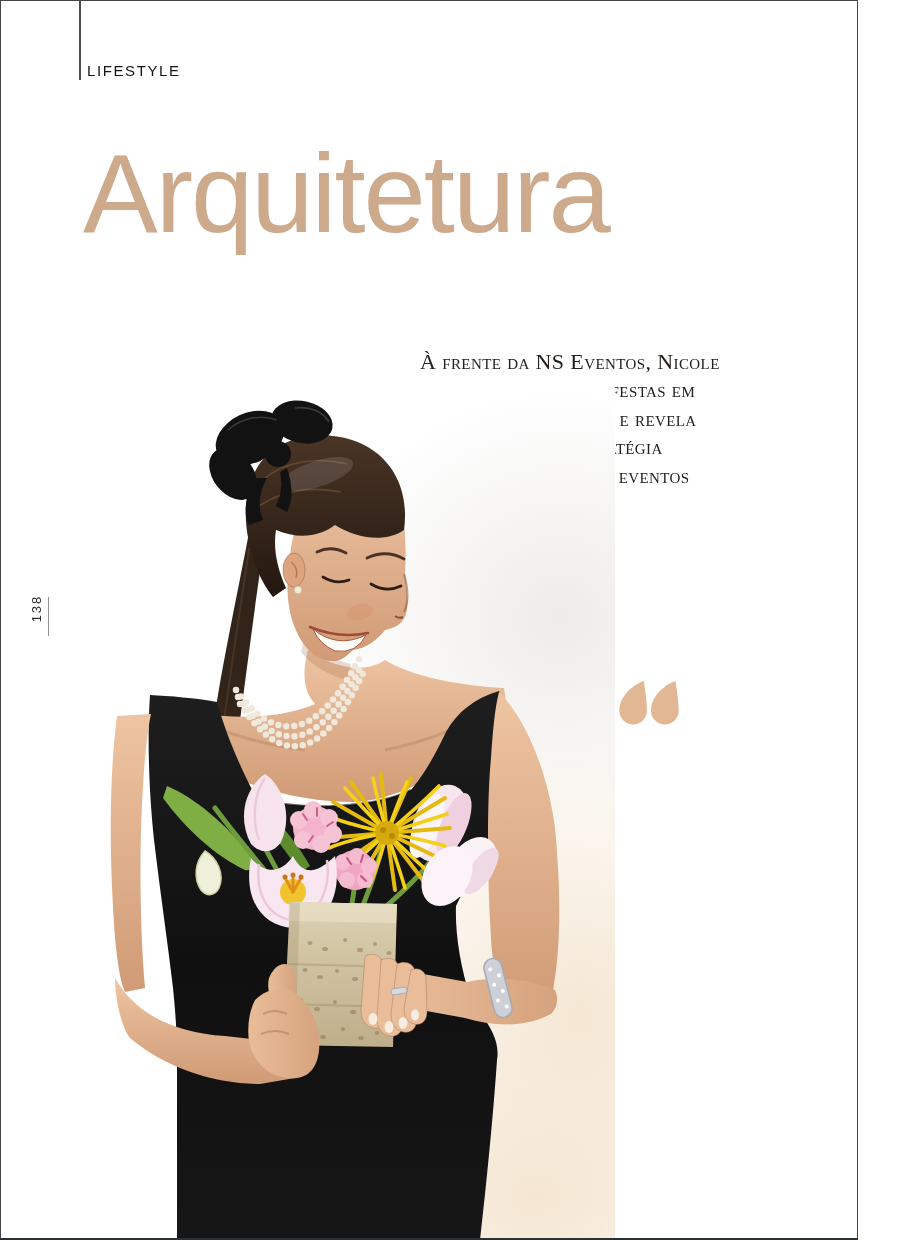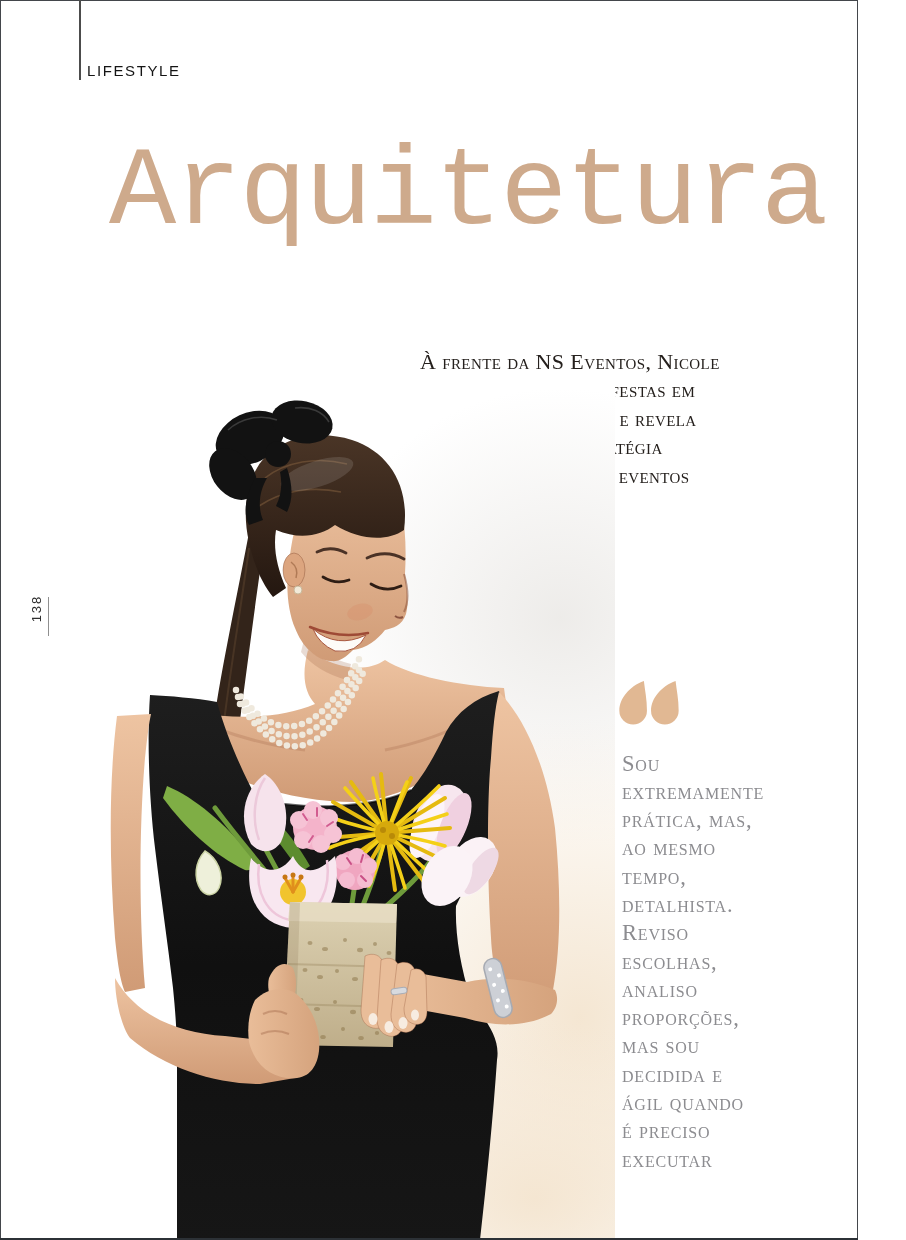--- a/index.html
+++ b/index.html
@@ -6,22 +6,22 @@
   .page{
     position:relative;width:858px;height:1240px;background:#ffffff;
     overflow:hidden;font-family:"Liberation Sans",sans-serif;
     box-shadow:inset 0 0 0 1px #43464b;
   }
   .edge-bottom{position:absolute;left:0;right:0;bottom:0;height:2px;background:#2c3136;}
 
   .kicker-rule{position:absolute;left:79px;top:0;width:2px;height:80px;background:#4c4c4c;}
   .kicker{position:absolute;left:87px;top:62px;font-size:15px;letter-spacing:1.6px;color:#141414;}
 
-  .title{position:absolute;left:83px;top:124px;font-family:Liberation Mono, monospace;
-         color:var(--accent-title,#ceaa8c);font-weight:400;margin-left:26px;}
+  .title{position:absolute;left:83px;top:124px;font-family:Liberation Sans, sans-serif;
+         color:var(--accent-title,#ceaa8c);font-weight:400;}
   .title .l1{display:block;font-size:112px;line-height:98px;letter-spacing:-2px;white-space:nowrap;}
   .title .l2{display:block;font-size:112px;line-height:100px;margin-left:100px;letter-spacing:-2px;white-space:nowrap;}
 
   .deck{position:absolute;left:420px;top:326px;width:410px;
         font-family:"Liberation Serif","DejaVu Serif",serif;font-variant:small-caps;
         font-size:22px;line-height:28.4px;letter-spacing:.4px;color:var(--deck-text,#25201d);
         white-space:pre-line;}
   .byline{position:absolute;left:445px;top:477px;
         font-family:"Liberation Serif","DejaVu Serif",serif;font-variant:small-caps;
         font-size:18.5px;letter-spacing:.5px;color:#2a2523;}
@@ -63,35 +63,20 @@
 
   <div class="pagenum">138</div>
   <div class="pagenum-rule"></div>
 
   <div class="quote-mark">
     <svg viewBox="0 0 60 44" aria-hidden="true">
       <path d="M25,1 C11,6 1,18 1,30 A13.5,13.5 0 1 0 28,30 C28,19 26,10 25,1 Z"></path>
       <path d="M56,1 C42,6 32,18 32,30 A13.5,13.5 0 1 0 59,30 C59,19 57,10 56,1 Z"></path>
     </svg>
   </div>
-  <p class="pull-quote">Sou
-extremamente
-prática, mas,
-ao mesmo
-tempo,
-detalhista.
-Reviso
-escolhas,
-analiso
-proporções,
-mas sou
-decidida e
-ágil quando
-é preciso
-executar</p>
 
   <div class="footer-url">portalin.com.br</div>
 
   <div class="photo">
     <svg viewBox="0 0 560 862">
       <defs>
         <linearGradient id="skin" x1="0" y1="0" x2="0" y2="1">
           <stop offset="0" stop-color="#eec4a2"></stop>
             <stop offset="1" stop-color="#d09b76"></stop>
         </linearGradient>

